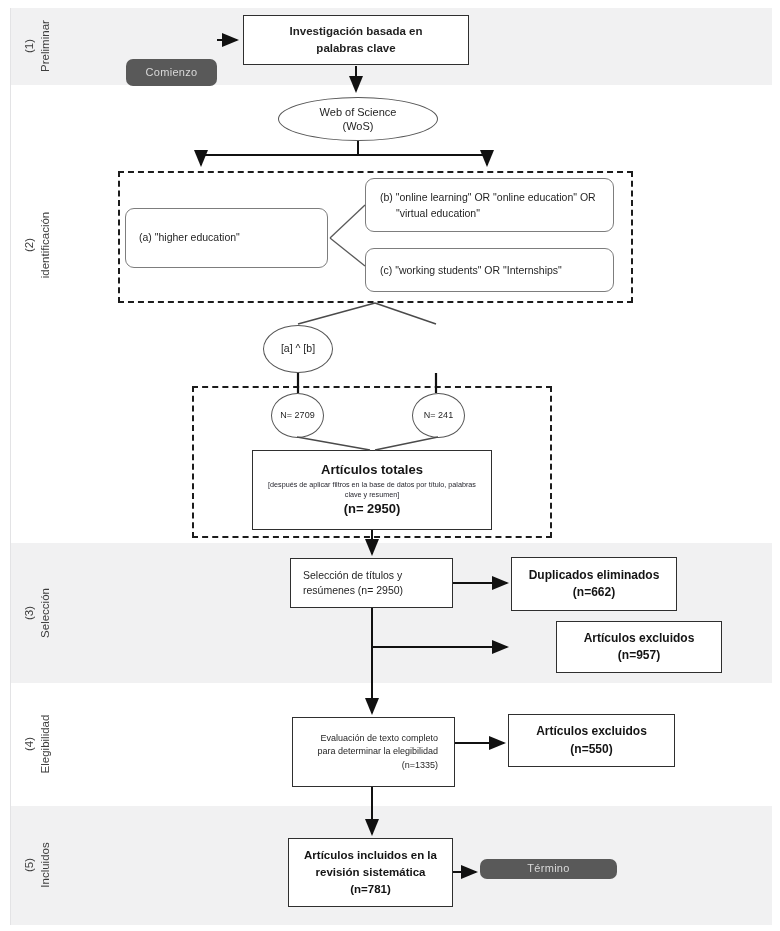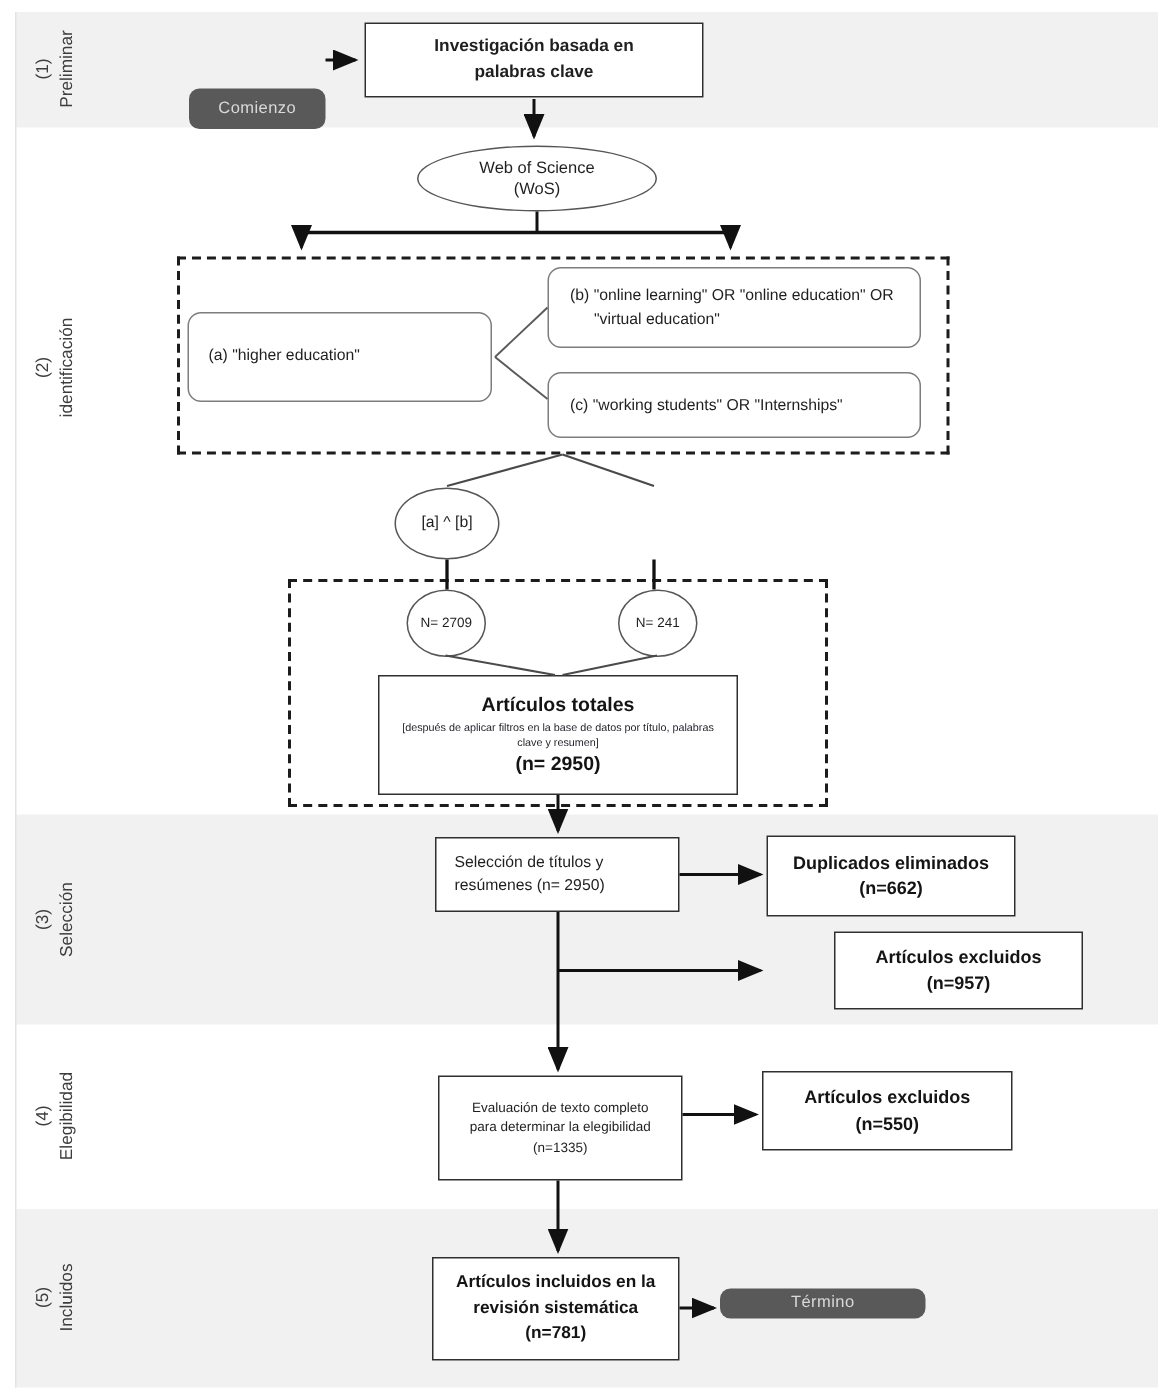--- a/index.html
+++ b/index.html
@@ -93,21 +93,21 @@
     <span style="font-size:7.2px; line-height:1.35; color:#26262e;">[después de aplicar filtros en la base de datos por título, palabras clave y resumen]</span>
     <span class="bold" style="font-size:13px;">(n= 2950)</span>
   </div>
 
   <div class="node rect left-text" style="left:290px; top:558px; width:163px; height:50px; font-size:10.5px; padding-left:12px; padding-right:4px;">Selección de títulos y resúmenes (n= 2950)</div>
 
   <div class="node rect bold" style="left:511px; top:557px; width:166px; height:54px; font-size:12px; padding:16px 10px;">Duplicados eliminados (n=662)</div>
 
   <div class="node rect bold" style="left:511px; top:621px; width:166px; height:52px; font-size:12px; padding:0 14px;margin-left:45px;">Artículos excluidos (n=957)</div>
 
-  <div class="node rect" style="left:292px; top:717px; width:163px; height:70px; font-size:9px; padding:10px 16px;">Evaluación de texto completo para determinar la elegibilidad (n=1335)</div>
+  <div class="node rect" style="left:292px; top:717px; width:163px; height:70px; font-size:9px; padding:10px 16px;text-align:right;">Evaluación de texto completo para determinar la elegibilidad (n=1335)</div>
 
   <div class="node rect bold" style="left:508px; top:714px; width:167px; height:53px; font-size:12px; padding:0 14px;">Artículos excluidos (n=550)</div>
 
   <div class="node rect bold" style="left:288px; top:838px; width:165px; height:69px; font-size:11.5px; line-height:1.5; padding:0 14px;">Artículos incluidos en la revisión sistemática (n=781)</div>
 
   <div class="node dark" style="left:480px; top:859px; width:137px; height:20px; font-size:11px;">Término</div>
 
   <svg class="connectors" width="780" height="931" viewBox="0 0 780 931">
     <defs>
       <marker id="arr" markerWidth="9" markerHeight="7" refX="7.5" refY="3.5" orient="auto">

